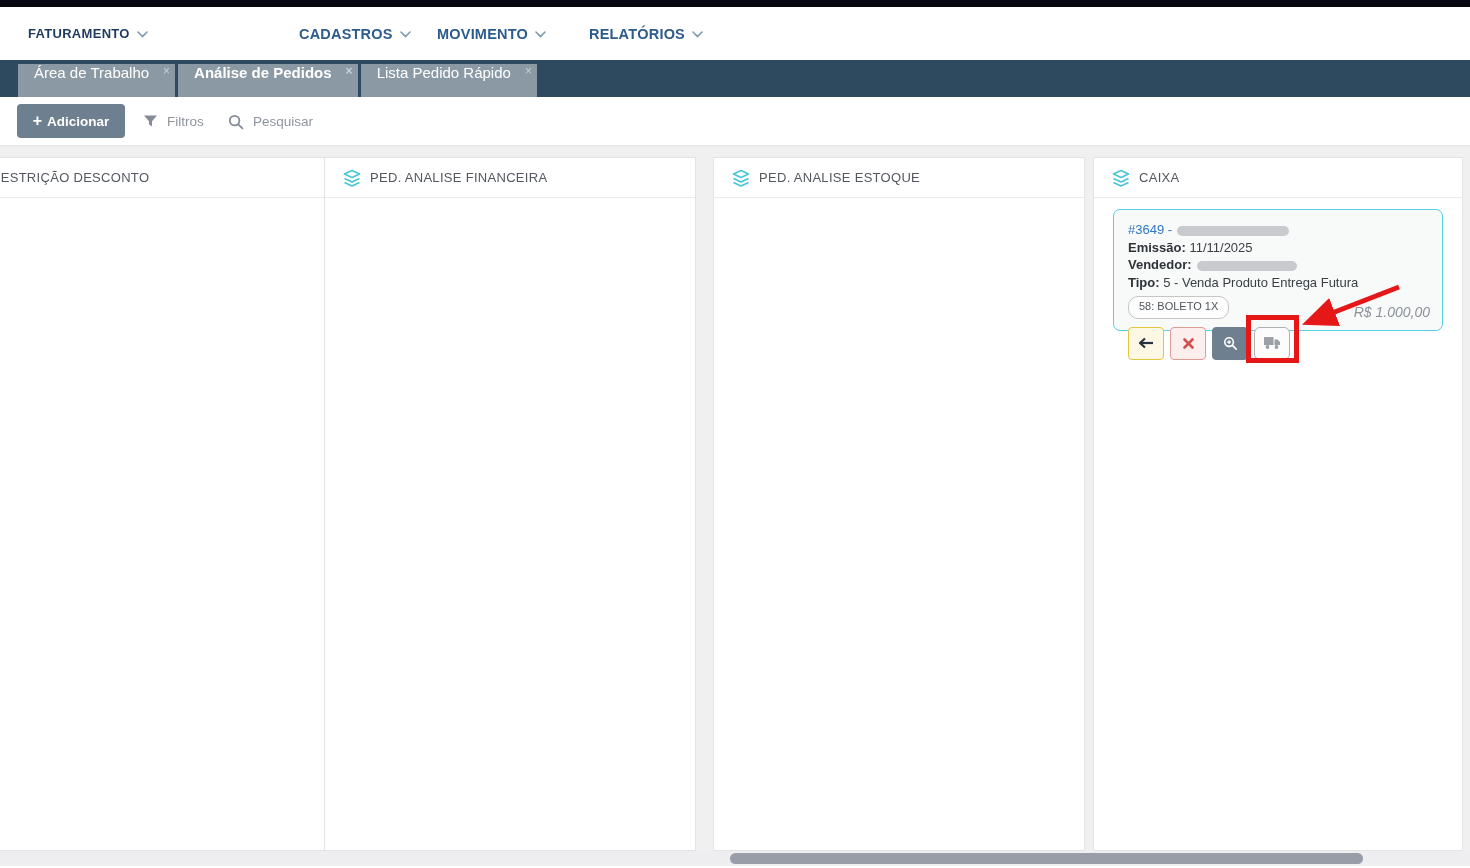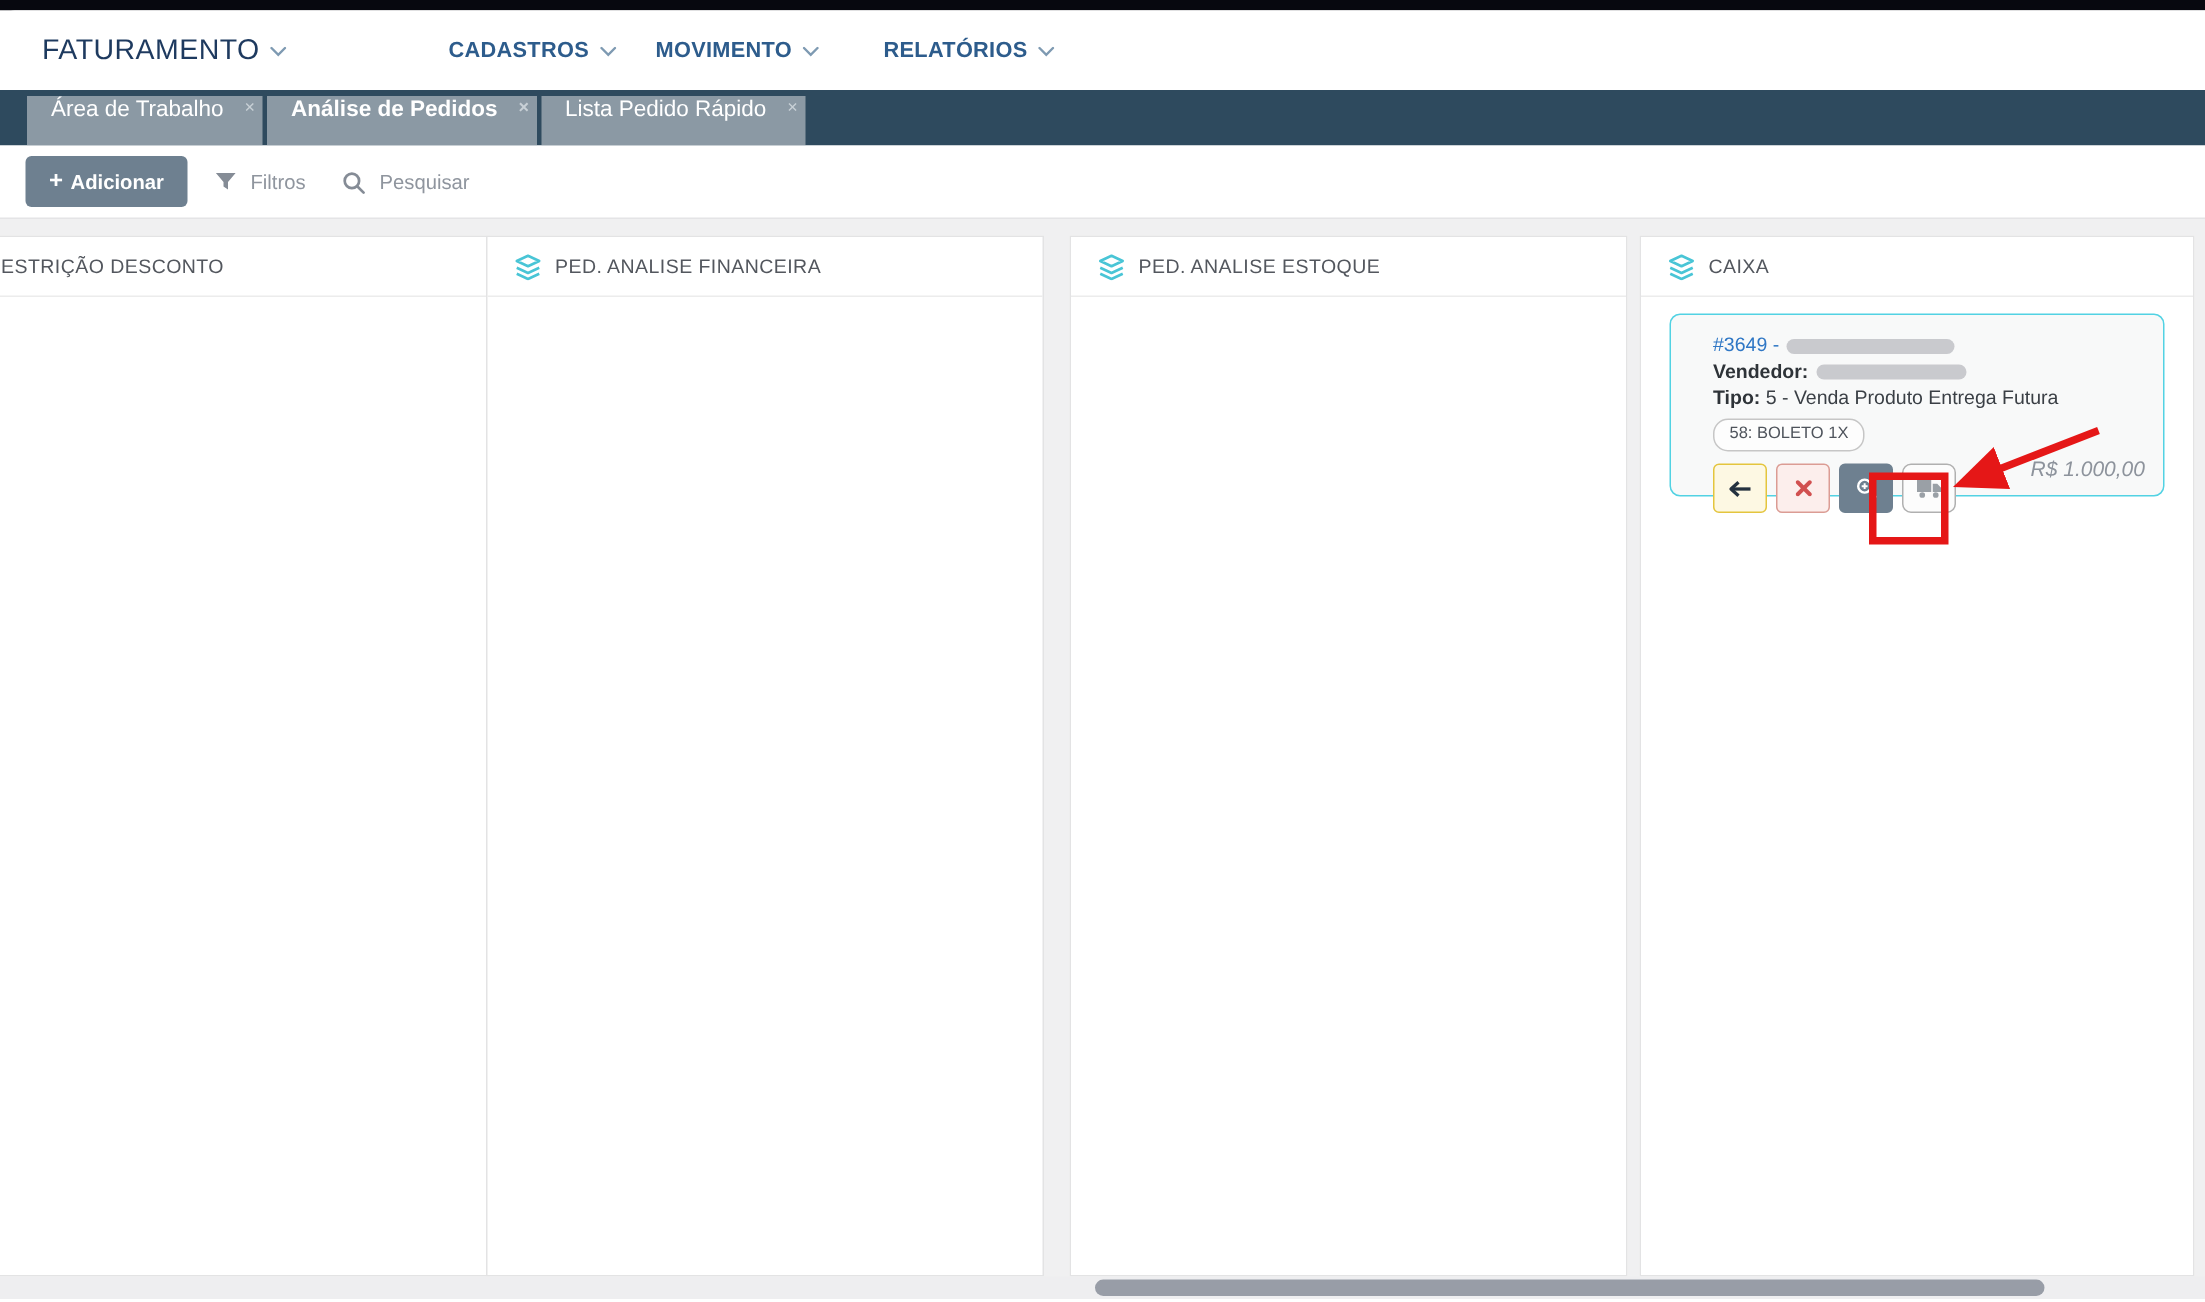--- a/index.html
+++ b/index.html
@@ -6,21 +6,21 @@
   html,body { width:1470px; height:868px; overflow:hidden; }
   body { font-family:"Liberation Sans", sans-serif; background:#ffffff; position:relative; }
 
   
   .top-edge { position:absolute; top:0; left:0; width:1470px; height:7px; background:#07080f; }
   .page-round { position:absolute; top:7px; left:0; width:1470px; height:53px; background:#ffffff; border-top-left-radius:10px; }
 
   
   .navbar { position:absolute; top:7px; left:0; width:1470px; height:53px; background:#ffffff; }
   .nav-item { position:absolute; top:0; height:53px; display:flex; align-items:center; gap:7px; cursor:pointer; }
-  .brand { left:28px; font-size:19px; font-weight:normal; color:#1e3a5f; letter-spacing:.3px; }
+  .brand { left:28px; font-size:13px; font-weight:bold; color:#1e3a5f; letter-spacing:.3px; }
   .menu { font-size:14.5px; font-weight:bold; color:#2d5c8c; letter-spacing:.2px; }
   .menu-cadastros { left:299px;text-align:center; } .menu-movimento { left:437px; } .menu-relatorios { left:589px; }
   .chev { display:inline-flex; margin-top:2px; }
 
   
   .tabbar { position:absolute; top:60px; left:0; width:1470px; height:37px; background:#2e4a5e; padding:4px 0 0 18px; display:flex; }
   .tab { position:relative; height:33px; background:#8b99a4; color:#ffffff; font-size:15px; display:flex; align-items:flex-start; padding:0 26px 2px 16px; margin-right:3px; cursor:pointer; }
   .tab.active { font-weight:bold; }
   .tab-close { position:absolute; top:1px; right:5px; font-size:12px; color:#c8d0d6; line-height:12px; cursor:pointer; }
 
@@ -34,21 +34,21 @@
   .content { position:absolute; top:146px; left:0; width:1470px; height:722px; background:#f0f0f1; }
   .col { position:absolute; top:11px; height:694px; background:#ffffff; border:1px solid #e3e3e4; }
   .col-1 { left:-45px; width:372px; }
   .col-2 { left:324px; width:372px; }
   .col-3 { left:713px; width:372px; }
   .col-4 { left:1093px; width:370px; }
   .col-header { height:40px; border-bottom:1px solid #ececec; display:flex; align-items:center; gap:9px; padding-left:18px; color:#53575e; font-size:13px; letter-spacing:.3px; white-space:nowrap; overflow:hidden; }
   .col-1 .col-header > span { margin-left:17px; }
 
   
-  .card { position:absolute; left:19px; top:51px; width:330px; height:122px; background:#f8f9f9; border:1.5px solid #52d2e3; border-radius:7px; padding:11px 28px; font-size:13px; color:#3a3f45; line-height:17.5px; cursor:pointer; }
+  .card { position:absolute; left:19px; top:51px; width:330px; height:122px; background:#f8f9f9; border:1.5px solid #52d2e3; border-radius:7px; padding:11px 14px; font-size:13px; color:#3a3f45; line-height:17.5px; cursor:pointer; }
   .order-link { color:#2f77c5; cursor:pointer; }
   .redact { display:inline-block; height:10px; background:#c9cace; border-radius:5px; vertical-align:middle; margin-left:5px; }
   .redact-name { width:112px; } .redact-vendor { width:100px; }
   .card b { color:#2e3338; }
   .pay-badge { display:inline-block; margin-top:5px; border:1px solid #c6c6c6; border-radius:10px; background:#fdfdfd; padding:1px 10px 2px; font-size:11px; color:#4f545c; }
   .card-actions { display:flex; gap:6px; margin-top:8px; align-items:center; }
   .cbtn { width:36px; height:33px; border-radius:4px; display:flex; align-items:center; justify-content:center; cursor:pointer; font-family:inherit; }
   .cbtn-back { background:#fdf8e3; border:1px solid #e4c53e; }
   .cbtn-cancel { background:#fceeec; border:1px solid #db9c94; }
   .cbtn-zoom { background:#6e8090; border:1px solid #6e8090; }
@@ -188,20 +188,23 @@
           </svg>
       </span>
       <span>CAIXA</span>
     </div>
 
     <div class="card">
       <div>
         <span class="order-link">#3649 -</span><span class="redact redact-name"></span>
       </div>
       <div>
+        <b>Emissão:</b><span> 11/11/2025</span>
+      </div>
+      <div>
         <b>Vendedor:</b><span class="redact redact-vendor"></span>
       </div>
       <div>
         <b>Tipo:</b><span> 5 - Venda Produto Entrega Futura</span>
       </div>
       <span class="pay-badge">58: BOLETO 1X</span>
 
       <div class="card-actions">
         <button class="cbtn cbtn-back">
           <span style="display:inline-flex;">

